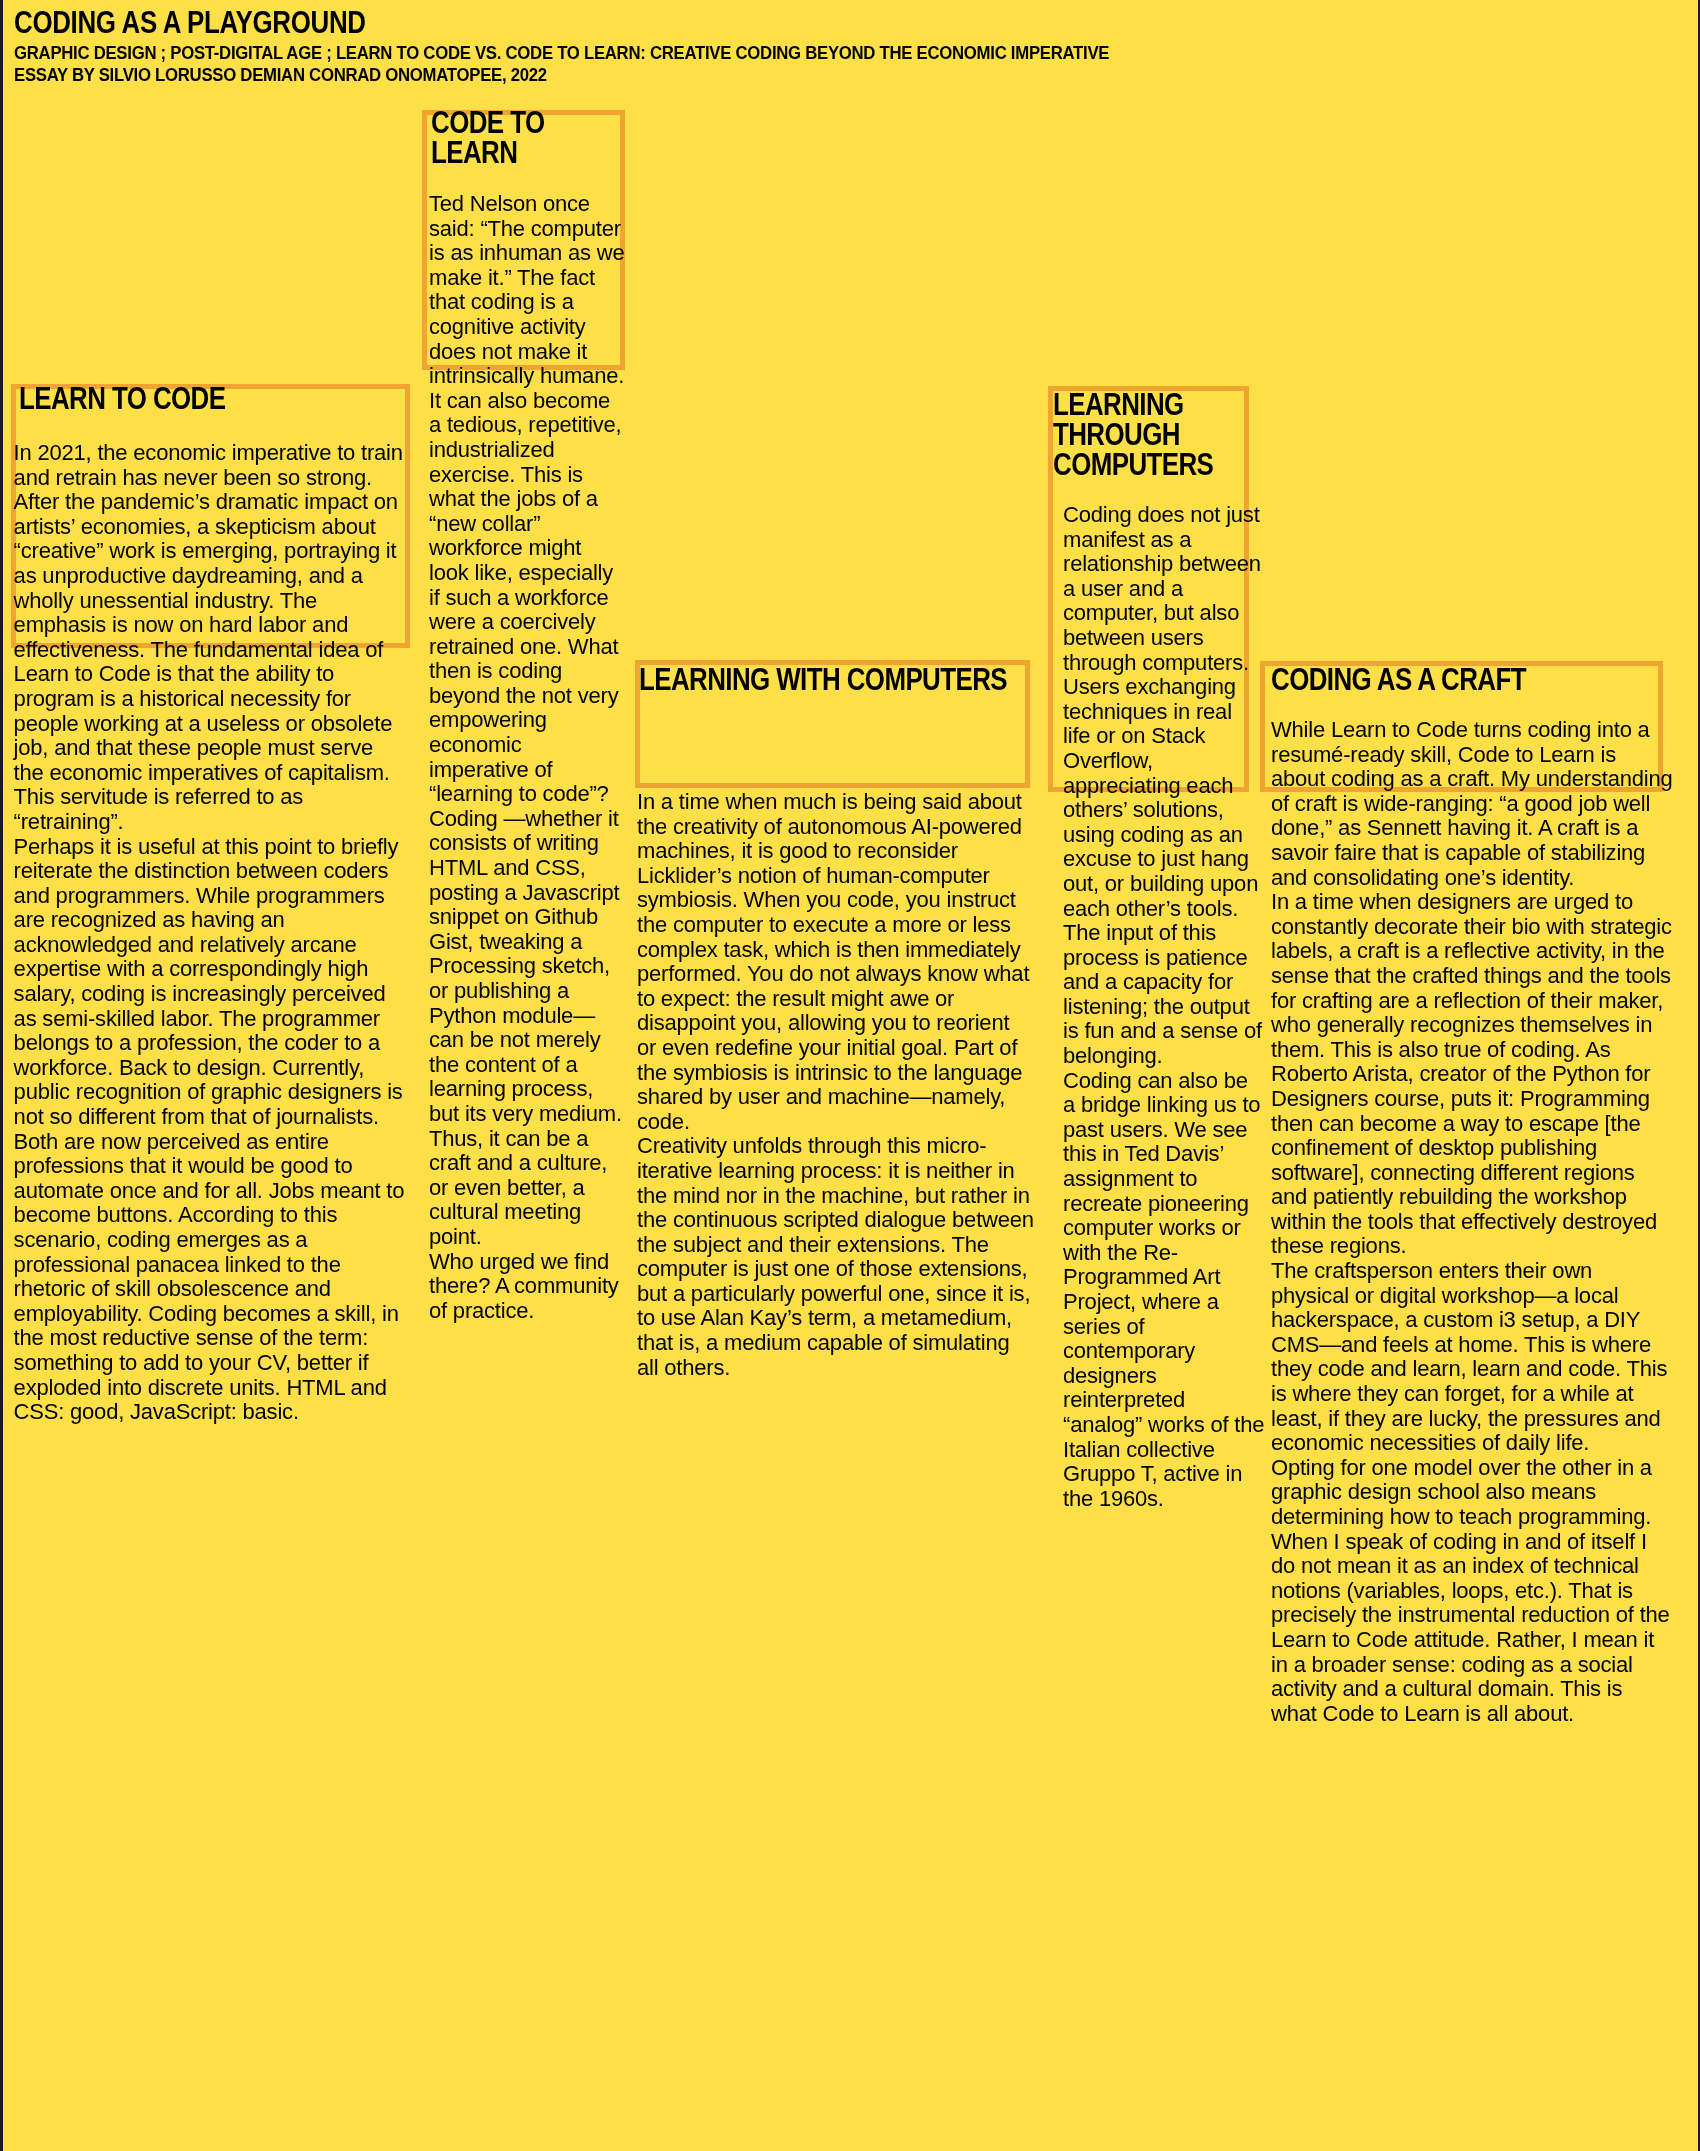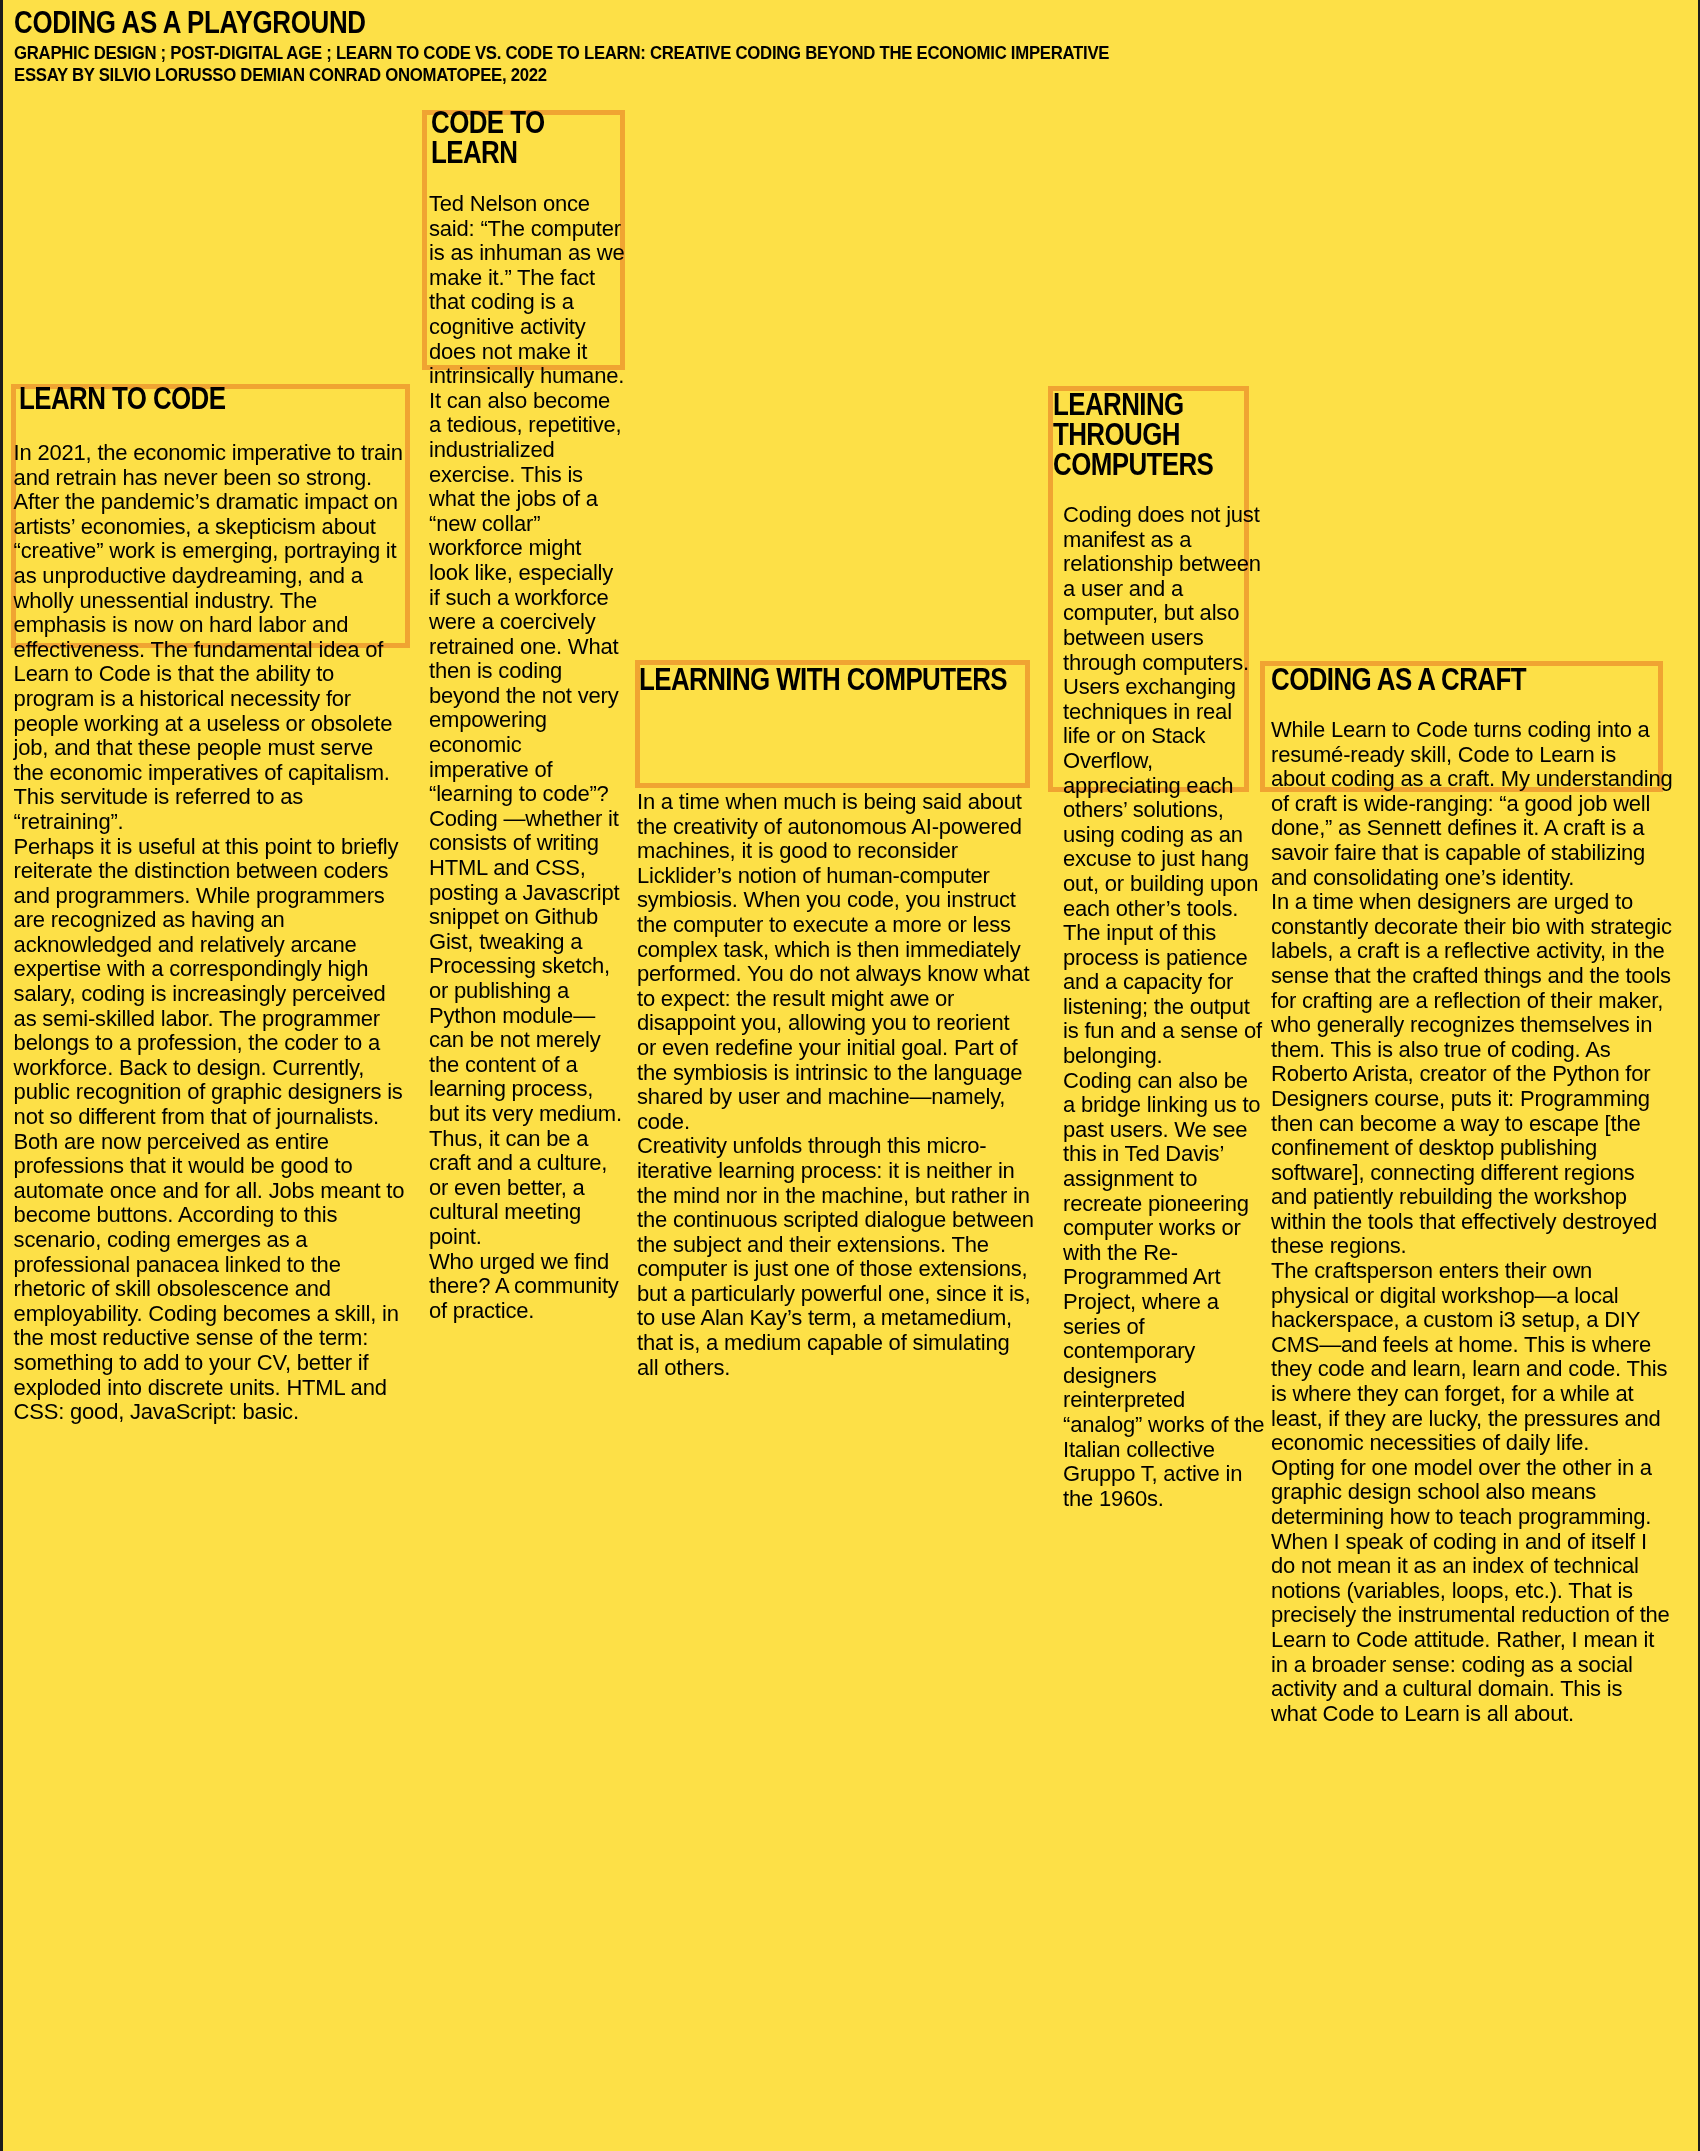--- a/index.html
+++ b/index.html
@@ -104,20 +104,20 @@
     </div>
 
   <h2 class="col-heading" id="h4">LEARNING THROUGH COMPUTERS</h2>
   <div class="col-body" id="b4">
       <p class="para">Coding does not just manifest as a relationship between a user and a computer, but also between users through computers. Users exchanging techniques in real life or on Stack Overflow, appreciating each others’ solutions, using coding as an excuse to just hang out, or building upon each other’s tools. The input of this process is patience and a capacity for listening; the output is fun and a sense of belonging.</p>
       <p class="para">Coding can also be a bridge linking us to past users. We see this in Ted Davis’ assignment to recreate pioneering computer works or with the Re-Programmed Art Project, where a series of contemporary designers reinterpreted “analog” works of the Italian collective Gruppo T, active in the 1960s.</p>
     </div>
 
   <h2 class="col-heading" id="h5">CODING AS A CRAFT</h2>
   <div class="col-body" id="b5">
-      <p class="para">While Learn to Code turns coding into a resumé-ready skill, Code to Learn is about coding as a craft. My understanding of craft is wide-ranging: “a good job well done,” as Sennett defines it. A craft is a savoir faire that is capable of stabilizing and consolidating one’s identity.</p>
+      <p class="para">While Learn to Code turns coding into a resumé-ready skill, Code to Learn is about coding as a craft. My understanding of craft is wide-ranging: “a good job well done,” as Sennett having it. A craft is a savoir faire that is capable of stabilizing and consolidating one’s identity.</p>
       <p class="para">In a time when designers are urged to constantly decorate their bio with strategic labels, a craft is a reflective activity, in the sense that the crafted things and the tools for crafting are a reflection of their maker, who generally recognizes themselves in them. This is also true of coding. As Roberto Arista, creator of the Python for Designers course, puts it: Programming then can become a way to escape [the confinement of desktop publishing software], connecting different regions and patiently rebuilding the workshop within the tools that effectively destroyed these regions.</p>
       <p class="para">The craftsperson enters their own physical or digital workshop—a local hackerspace, a custom i3 setup, a DIY CMS—and feels at home. This is where they code and learn, learn and code. This is where they can forget, for a while at least, if they are lucky, the pressures and economic necessities of daily life.</p>
       <p class="para">Opting for one model over the other in a graphic design school also means determining how to teach programming. When I speak of coding in and of itself I do not mean it as an index of technical notions (variables, loops, etc.). That is precisely the instrumental reduction of the Learn to Code attitude. Rather, I mean it in a broader sense: coding as a social activity and a cultural domain. This is what Code to Learn is all about.</p>
     </div>
 
 </div>
 
 
 </body></html>

